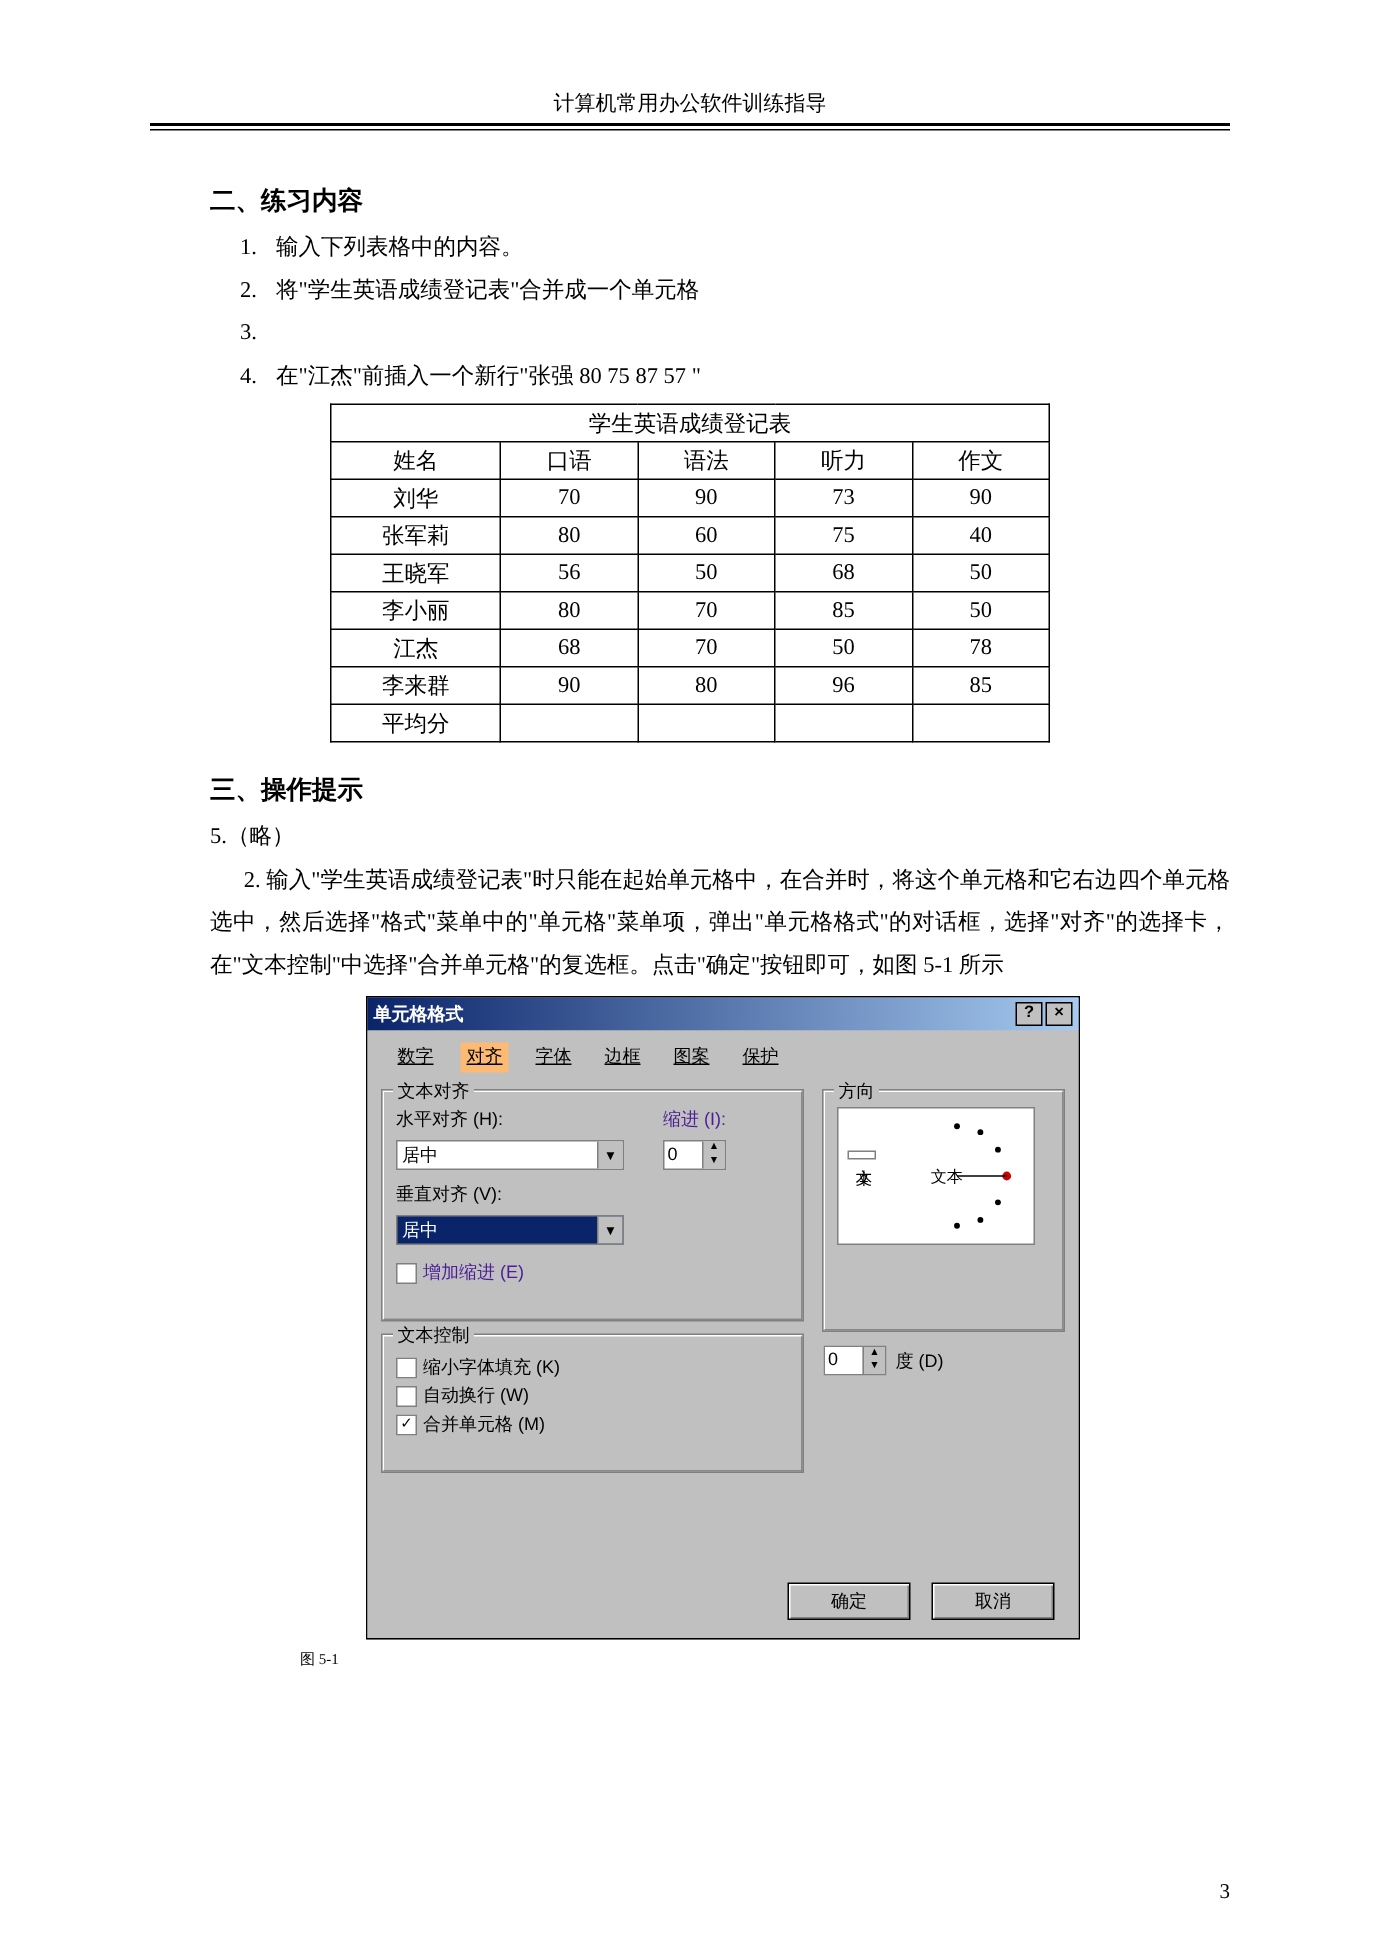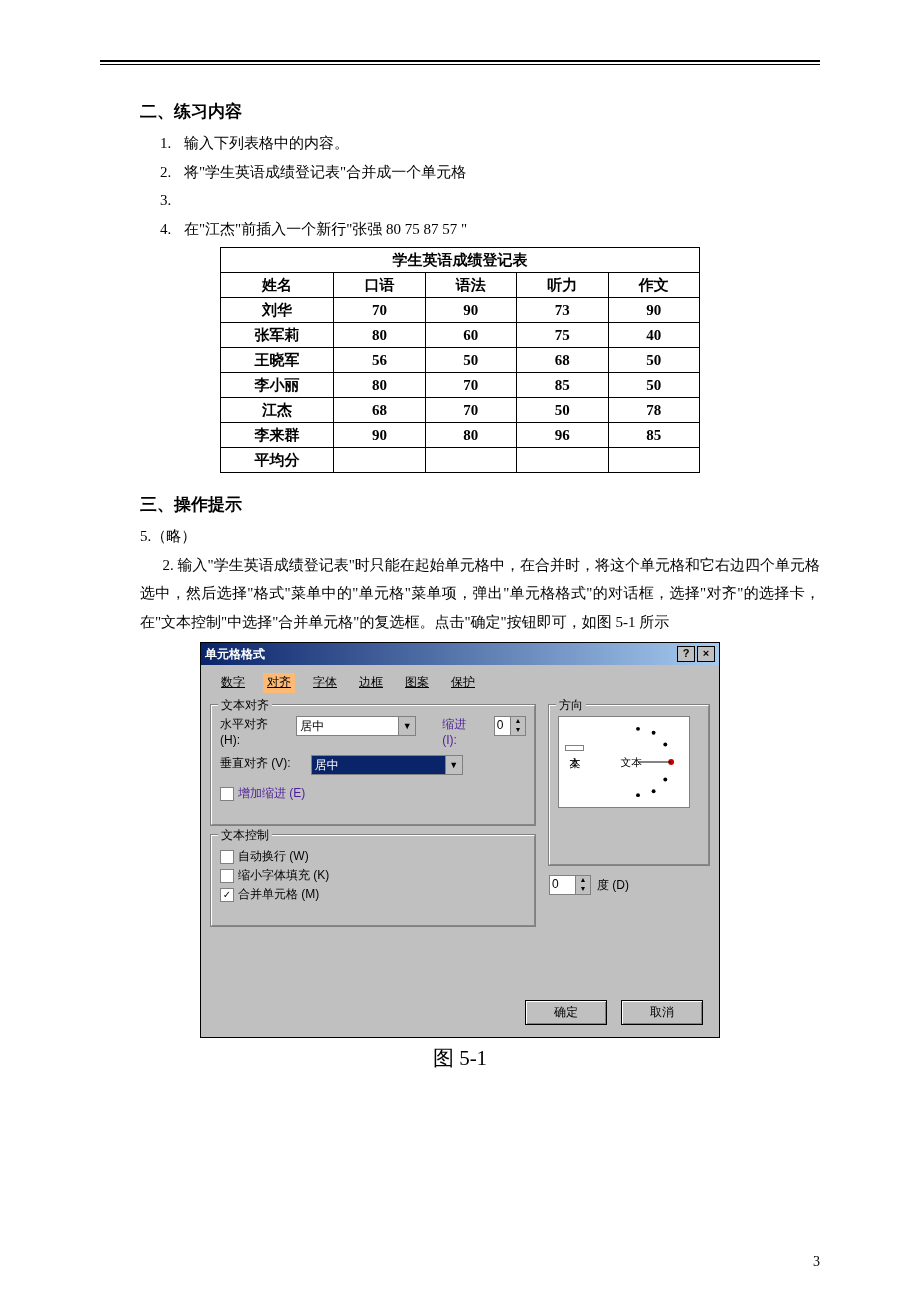--- a/index.html
+++ b/index.html
@@ -46,21 +46,21 @@
   }
   table.grades {
     border-collapse: collapse;
     margin: 4px auto 0 auto;
     width: 480px;
   }
   table.grades td, table.grades th {
     border: 1px solid #000;
     padding: 2px 16px;
     text-align: center;
-    font-weight: bold;
+    font-weight: normal;
     font-size: 15px;
     height: 20px;
   }
   table.grades .title-row td {
     font-size: 15px;
   }
   .hints-body {
     margin-left: 40px;
     line-height: 1.9;
   }
@@ -71,20 +71,21 @@
   
   .dialog-wrap {
     margin: 6px auto 0 auto;
     width: 520px;
   }
   .dialog {
     border: 1px solid #000;
     background: #c0c0c0;
     font-family: "SimSun", "宋体", sans-serif;
     font-size: 12px;
+    margin-left: 44px;
   }
   .titlebar {
     background: linear-gradient(to right, #0a246a, #a6caf0);
     color: #fff;
     font-weight: bold;
     padding: 2px 4px;
     display: flex;
     align-items: center;
     height: 18px;
   }
@@ -141,22 +142,22 @@
     padding: 0 3px;
     font-size: 12px;
   }
   .row {
     display: flex;
     align-items: center;
     gap: 10px;
   }
   .field-col {
     display: flex;
-    flex-direction: row;
-    gap: 20px;
+    flex-direction: column;
+    gap: 5px;
   }
   .lbl {
     font-size: 12px;
   }
   .combo {
     display: flex;
     align-items: stretch;
     width: 150px;
     height: 18px;
     border: 1px solid #808080;
@@ -260,23 +261,22 @@
     font-size: 12px;
     text-align: center;
   }
   .dialog-buttons {
     display: flex;
     justify-content: flex-end;
     gap: 14px;
     padding: 4px 6px 2px 0;
   }
   .fig-caption {
-    text-align: center;
     margin-top: 6px;
-    font-size: 21px;
+    font-size: 10px;
   }
   .page-num {
     position: absolute;
     right: 100px;
     bottom: 30px;
     font-size: 14px;
   }
   .align-layout {
     display: flex;
     gap: 14px;
@@ -284,20 +284,21 @@
   }
   .align-left {
     flex: 1;
   }
 </style>
 </head>
 <body>
 
 <div class="page">
 
+  <div class="doc-header">计算机常用办公软件训练指导</div>
   <div class="header-underline"></div>
 
   <h2 class="section">二、练习内容</h2>
   <div class="list-body">
     <div class="list-item">
       <span class="list-num">1.</span>
       <span>输入下列表格中的内容。</span>
     </div>
     <div class="list-item">
       <span class="list-num">2.</span>
@@ -436,25 +437,25 @@
               <div class="checkbox-row disabled" style="margin-top:10px;">
                 <span class="cb"></span>
                 <span>增加缩进 (E)</span>
               </div>
             </div>
 
             <div class="groupbox">
               <span class="grouplabel">文本控制</span>
               <div class="checkbox-row">
                 <span class="cb"></span>
-                <span>自动换行 (W)</span>
+                <span>缩小字体填充 (K)</span>
               </div>
               <div class="checkbox-row">
                 <span class="cb"></span>
-                <span>缩小字体填充 (K)</span>
+                <span>自动换行 (W)</span>
               </div>
               <div class="checkbox-row">
                 <span class="cb">✓</span>
                 <span>合并单元格 (M)</span>
               </div>
             </div>
           </div>
 
           <div style="width:160px;">
             <div class="groupbox" style="height:128px;">

